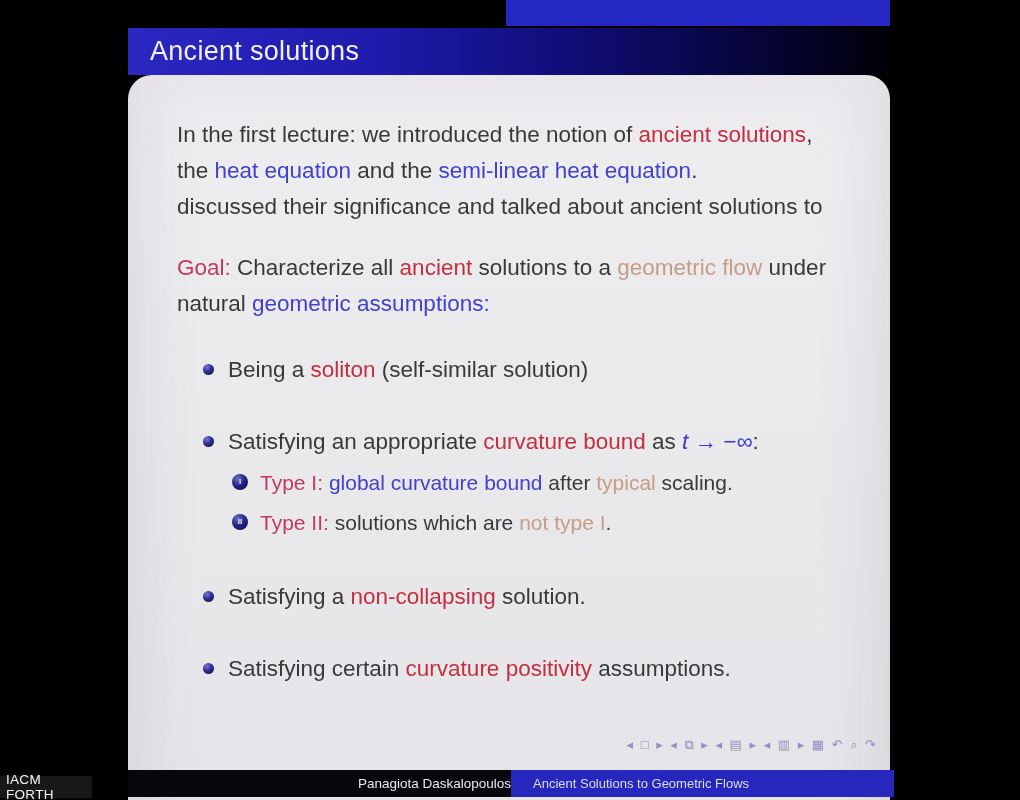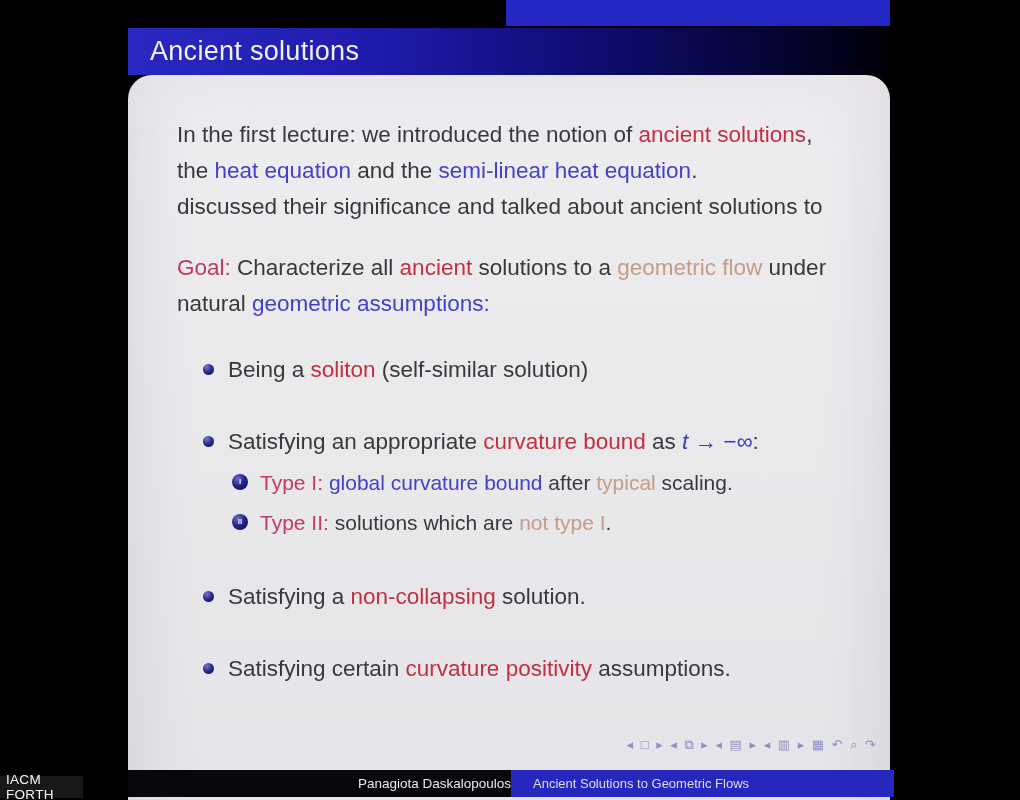--- a/index.html
+++ b/index.html
@@ -62,21 +62,21 @@
     justify-content:flex-end; box-sizing:border-box; padding-right:0;
   }
   .footer-author-box span { color:#e9e9f0; font-size:13.5px; }
   .footer-title-box {
     width:383px; height:27px; background:#2628bd; display:flex; align-items:center;
     box-sizing:border-box; padding-left:22px;
   }
   .footer-title-box span { color:#dddcf4; font-size:13px; }
   
   .corner-badge {
-    position:absolute; left:0; top:776px; width:83px; height:22px; background:#181818;
+    position:absolute; left:0; top:776px; width:92px; height:22px; background:#181818;
     display:flex; align-items:center; padding-left:6px; box-sizing:border-box;
   }
   .corner-badge span { color:#f5f5f5; font-size:13.5px; letter-spacing:.3px; }
 </style>
 </head>
 <body>
 
 <div id="stage">
 
   <div class="top-accent"></div>

